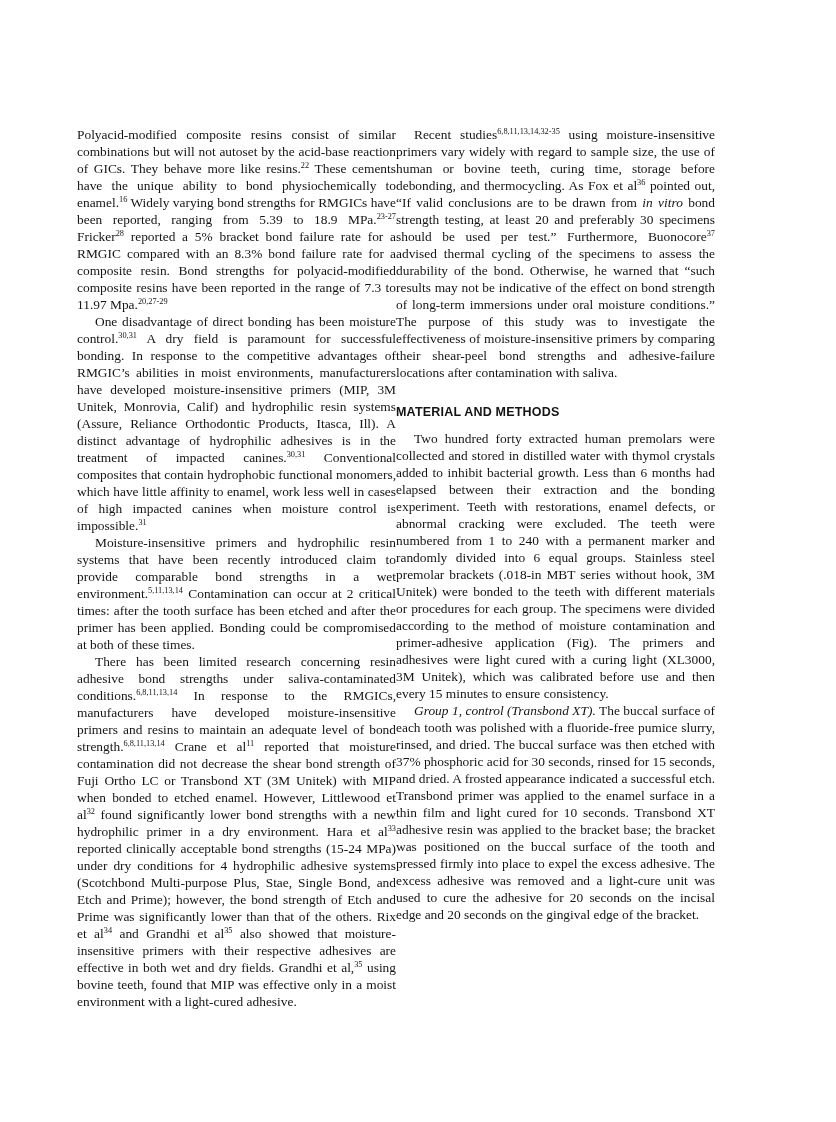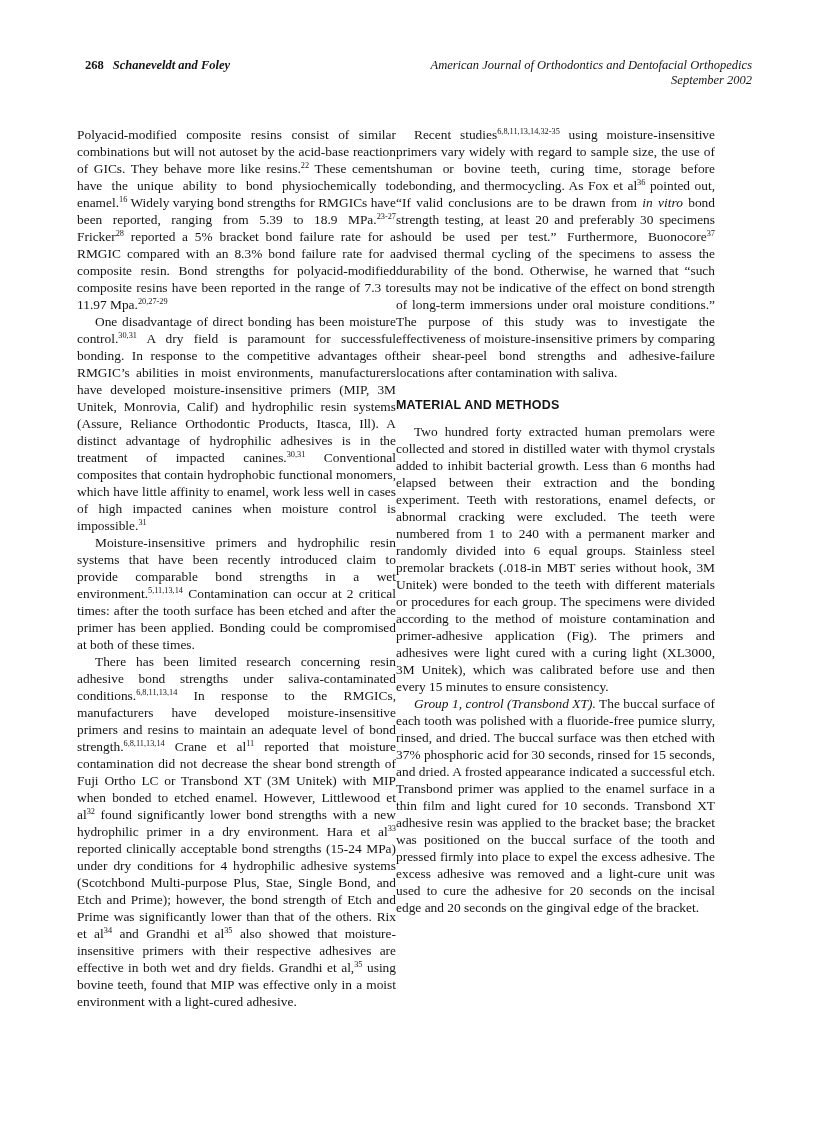--- a/index.html
+++ b/index.html
@@ -70,37 +70,28 @@
     font-size: 0.62em;
     line-height: 0;
   }
   .para em {
   }
   .section-heading {
     font-family: "Liberation Sans", sans-serif;
     font-weight: bold;
     font-size: 12.5px;
     letter-spacing: 0.2px;
-    margin: 17px 0 11px 0;
+    margin: 24px 0 11px 0;
   }
 </style>
 </head>
 <body>
 
 <div class="page">
 
-  <header class="running-head">
-    <div class="head-left">
-      <span class="page-num">268</span><span class="authors">Schaneveldt and Foley</span>
-    </div>
-    <div class="head-right">
-      <div class="journal">American Journal of Orthodontics and Dentofacial Orthopedics</div>
-      <div class="issue">September 2002</div>
-    </div>
-  </header>
 
   <main class="columns">
     <section class="col" id="left-col">
         <p class="para no-indent">Polyacid-modified composite resins consist of similar combinations but will not autoset by the acid-base reaction of GICs. They behave more like resins.<sup>22</sup> These cements have the unique ability to bond physiochemically to enamel.<sup>16</sup> Widely varying bond strengths for RMGICs have been reported, ranging from 5.39 to 18.9 MPa.<sup>23-27</sup> Fricker<sup>28</sup> reported a 5% bracket bond failure rate for a RMGIC compared with an 8.3% bond failure rate for a composite resin. Bond strengths for polyacid-modified composite resins have been reported in the range of 7.3 to 11.97 Mpa.<sup>20,27-29</sup></p>
         <p class="para">One disadvantage of direct bonding has been moisture control.<sup>30,31</sup> A dry field is paramount for successful bonding. In response to the competitive advantages of RMGIC’s abilities in moist environments, manufacturers have developed moisture-insensitive primers (MIP, 3M Unitek, Monrovia, Calif) and hydrophilic resin systems (Assure, Reliance Orthodontic Products, Itasca, Ill). A distinct advantage of hydrophilic adhesives is in the treatment of impacted canines.<sup>30,31</sup> Conventional composites that contain hydrophobic functional monomers, which have little affinity to enamel, work less well in cases of high impacted canines when moisture control is impossible.<sup>31</sup></p>
         <p class="para">Moisture-insensitive primers and hydrophilic resin systems that have been recently introduced claim to provide comparable bond strengths in a wet environment.<sup>5,11,13,14</sup> Contamination can occur at 2 critical times: after the tooth surface has been etched and after the primer has been applied. Bonding could be compromised at both of these times.</p>
         <p class="para">There has been limited research concerning resin adhesive bond strengths under saliva-contaminated conditions.<sup>6,8,11,13,14</sup> In response to the RMGICs, manufacturers have developed moisture-insensitive primers and resins to maintain an adequate level of bond strength.<sup>6,8,11,13,14</sup> Crane et al<sup>11</sup> reported that moisture contamination did not decrease the shear bond strength of Fuji Ortho LC or Transbond XT (3M Unitek) with MIP when bonded to etched enamel. However, Littlewood et al<sup>32</sup> found significantly lower bond strengths with a new hydrophilic primer in a dry environment. Hara et al<sup>33</sup> reported clinically acceptable bond strengths (15-24 MPa) under dry conditions for 4 hydrophilic adhesive systems (Scotchbond Multi-purpose Plus, Stae, Single Bond, and Etch and Prime); however, the bond strength of Etch and Prime was significantly lower than that of the others. Rix et al<sup>34</sup> and Grandhi et al<sup>35</sup> also showed that moisture-insensitive primers with their respective adhesives are effective in both wet and dry fields. Grandhi et al,<sup>35</sup> using bovine teeth, found that MIP was effective only in a moist environment with a light-cured adhesive.</p>
       </section>
     <section class="col" id="right-col">
       <div id="intro-block">

